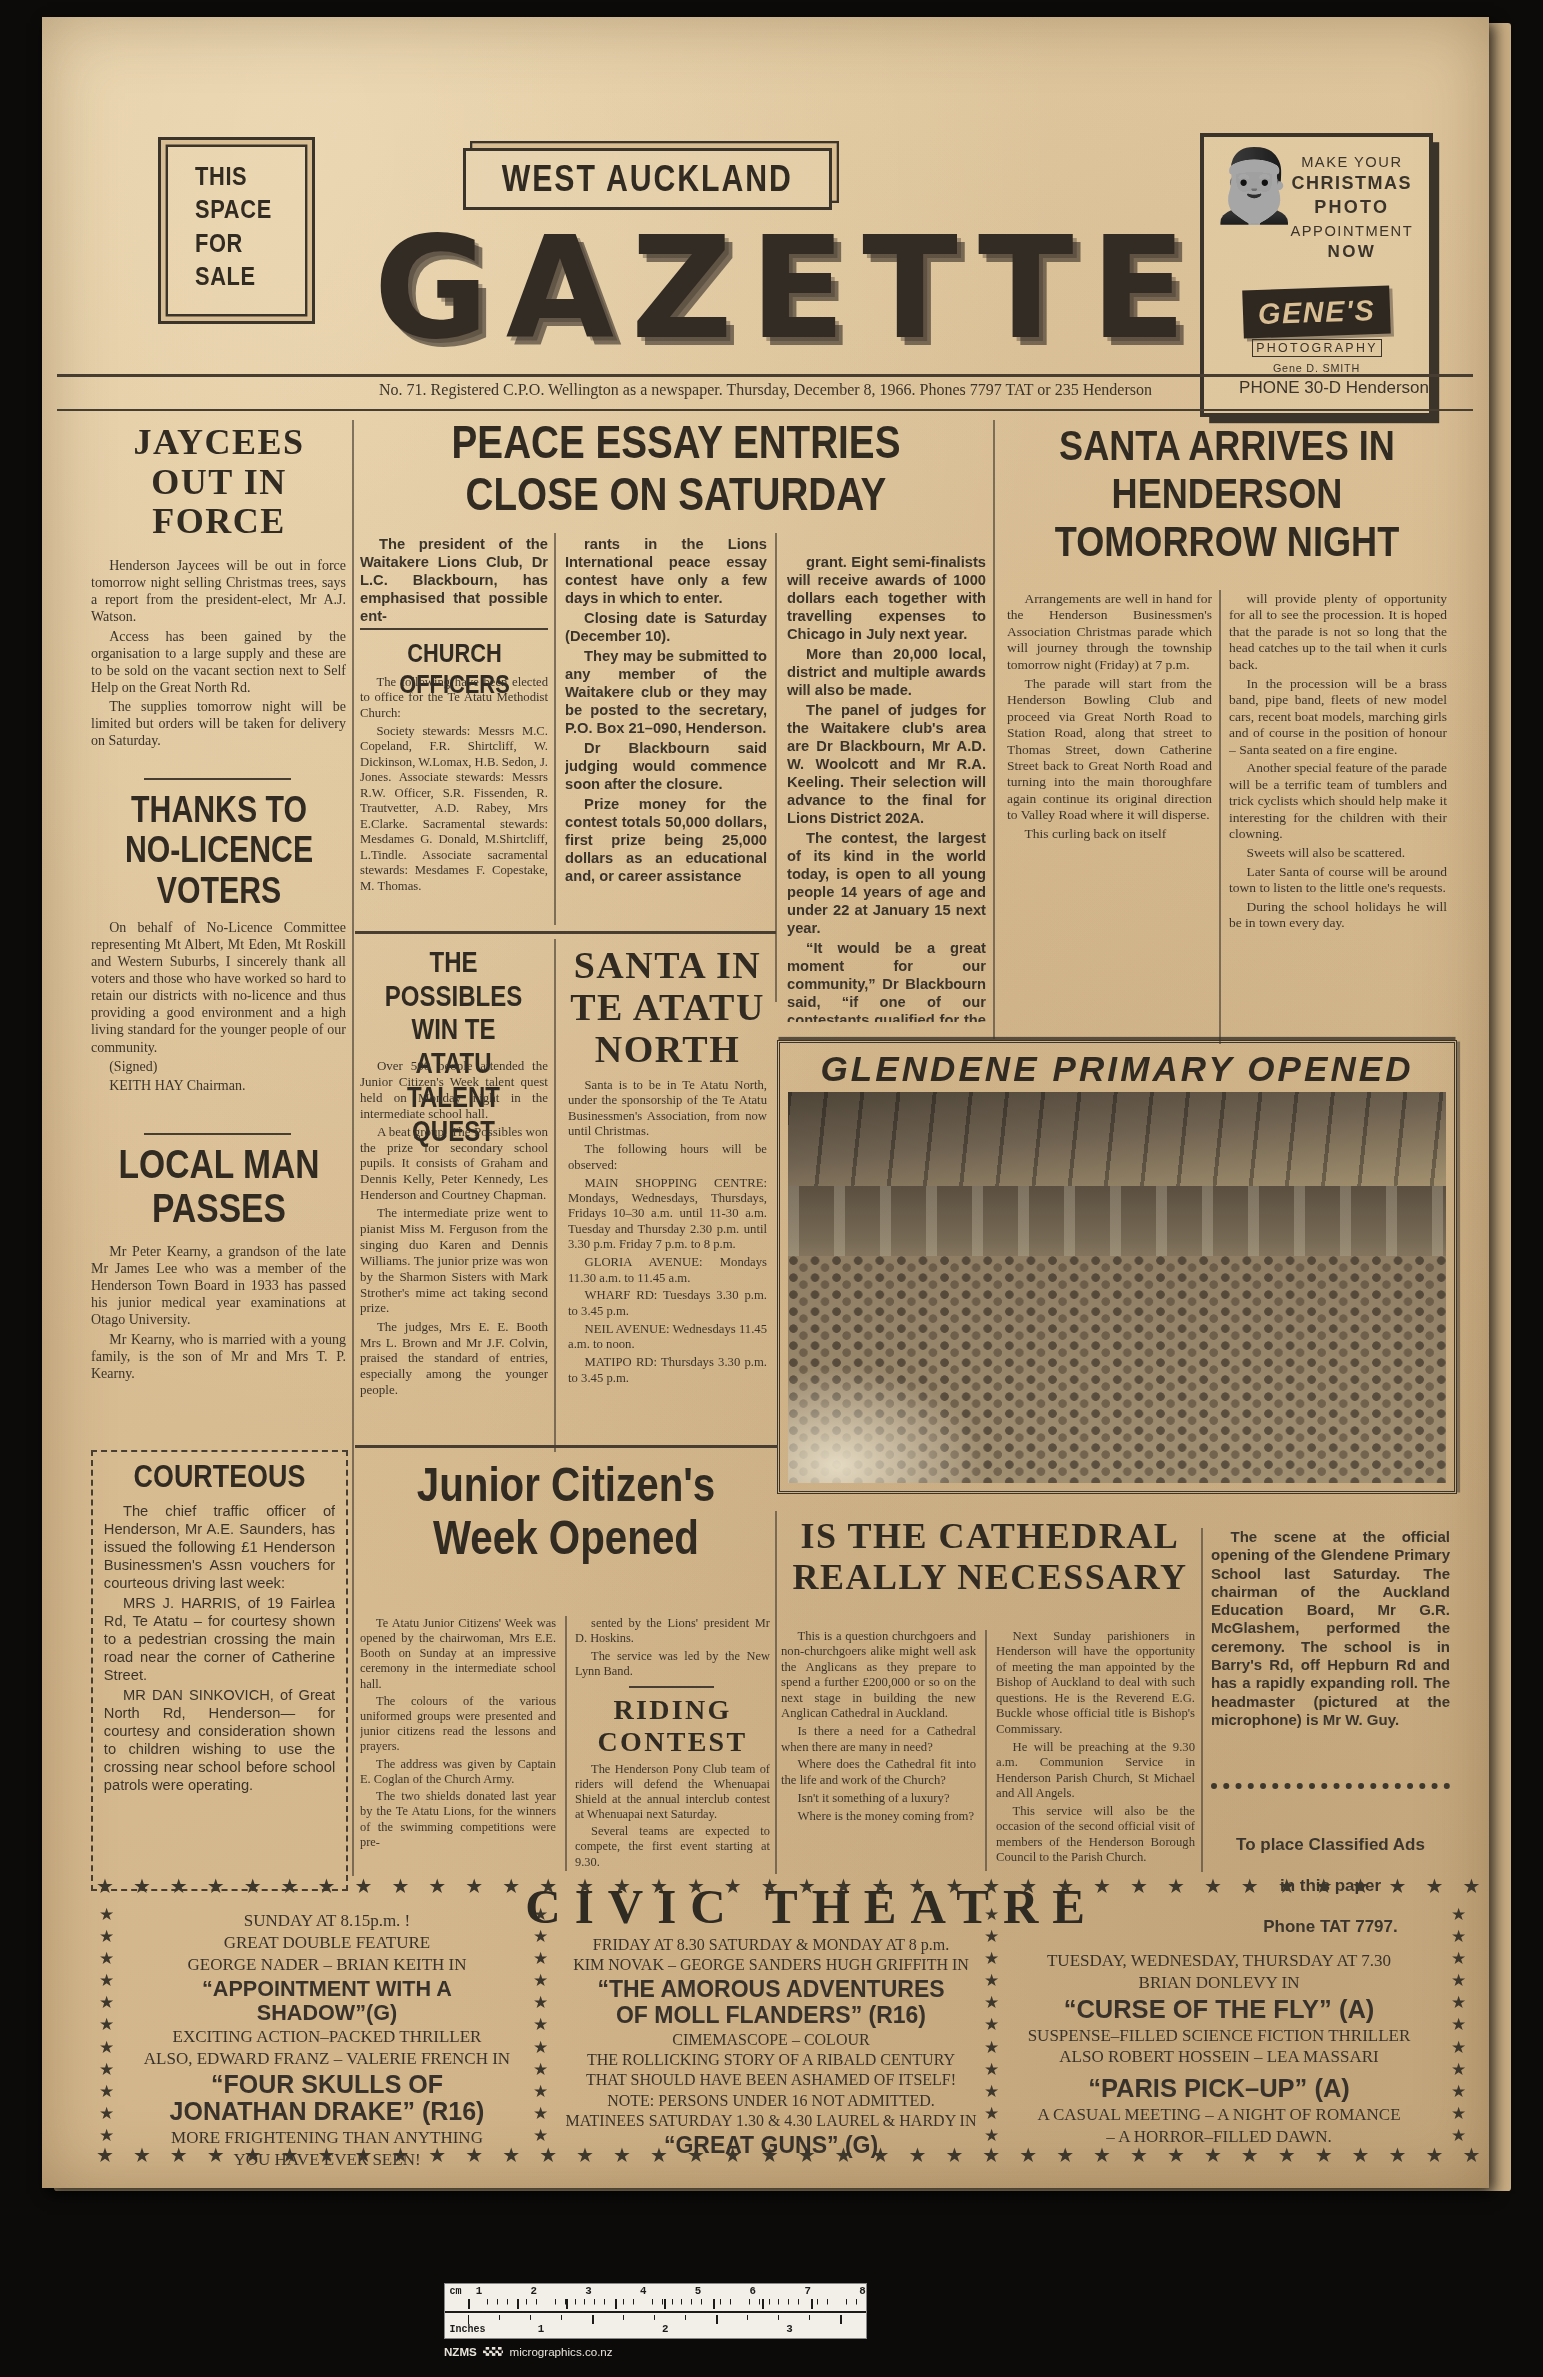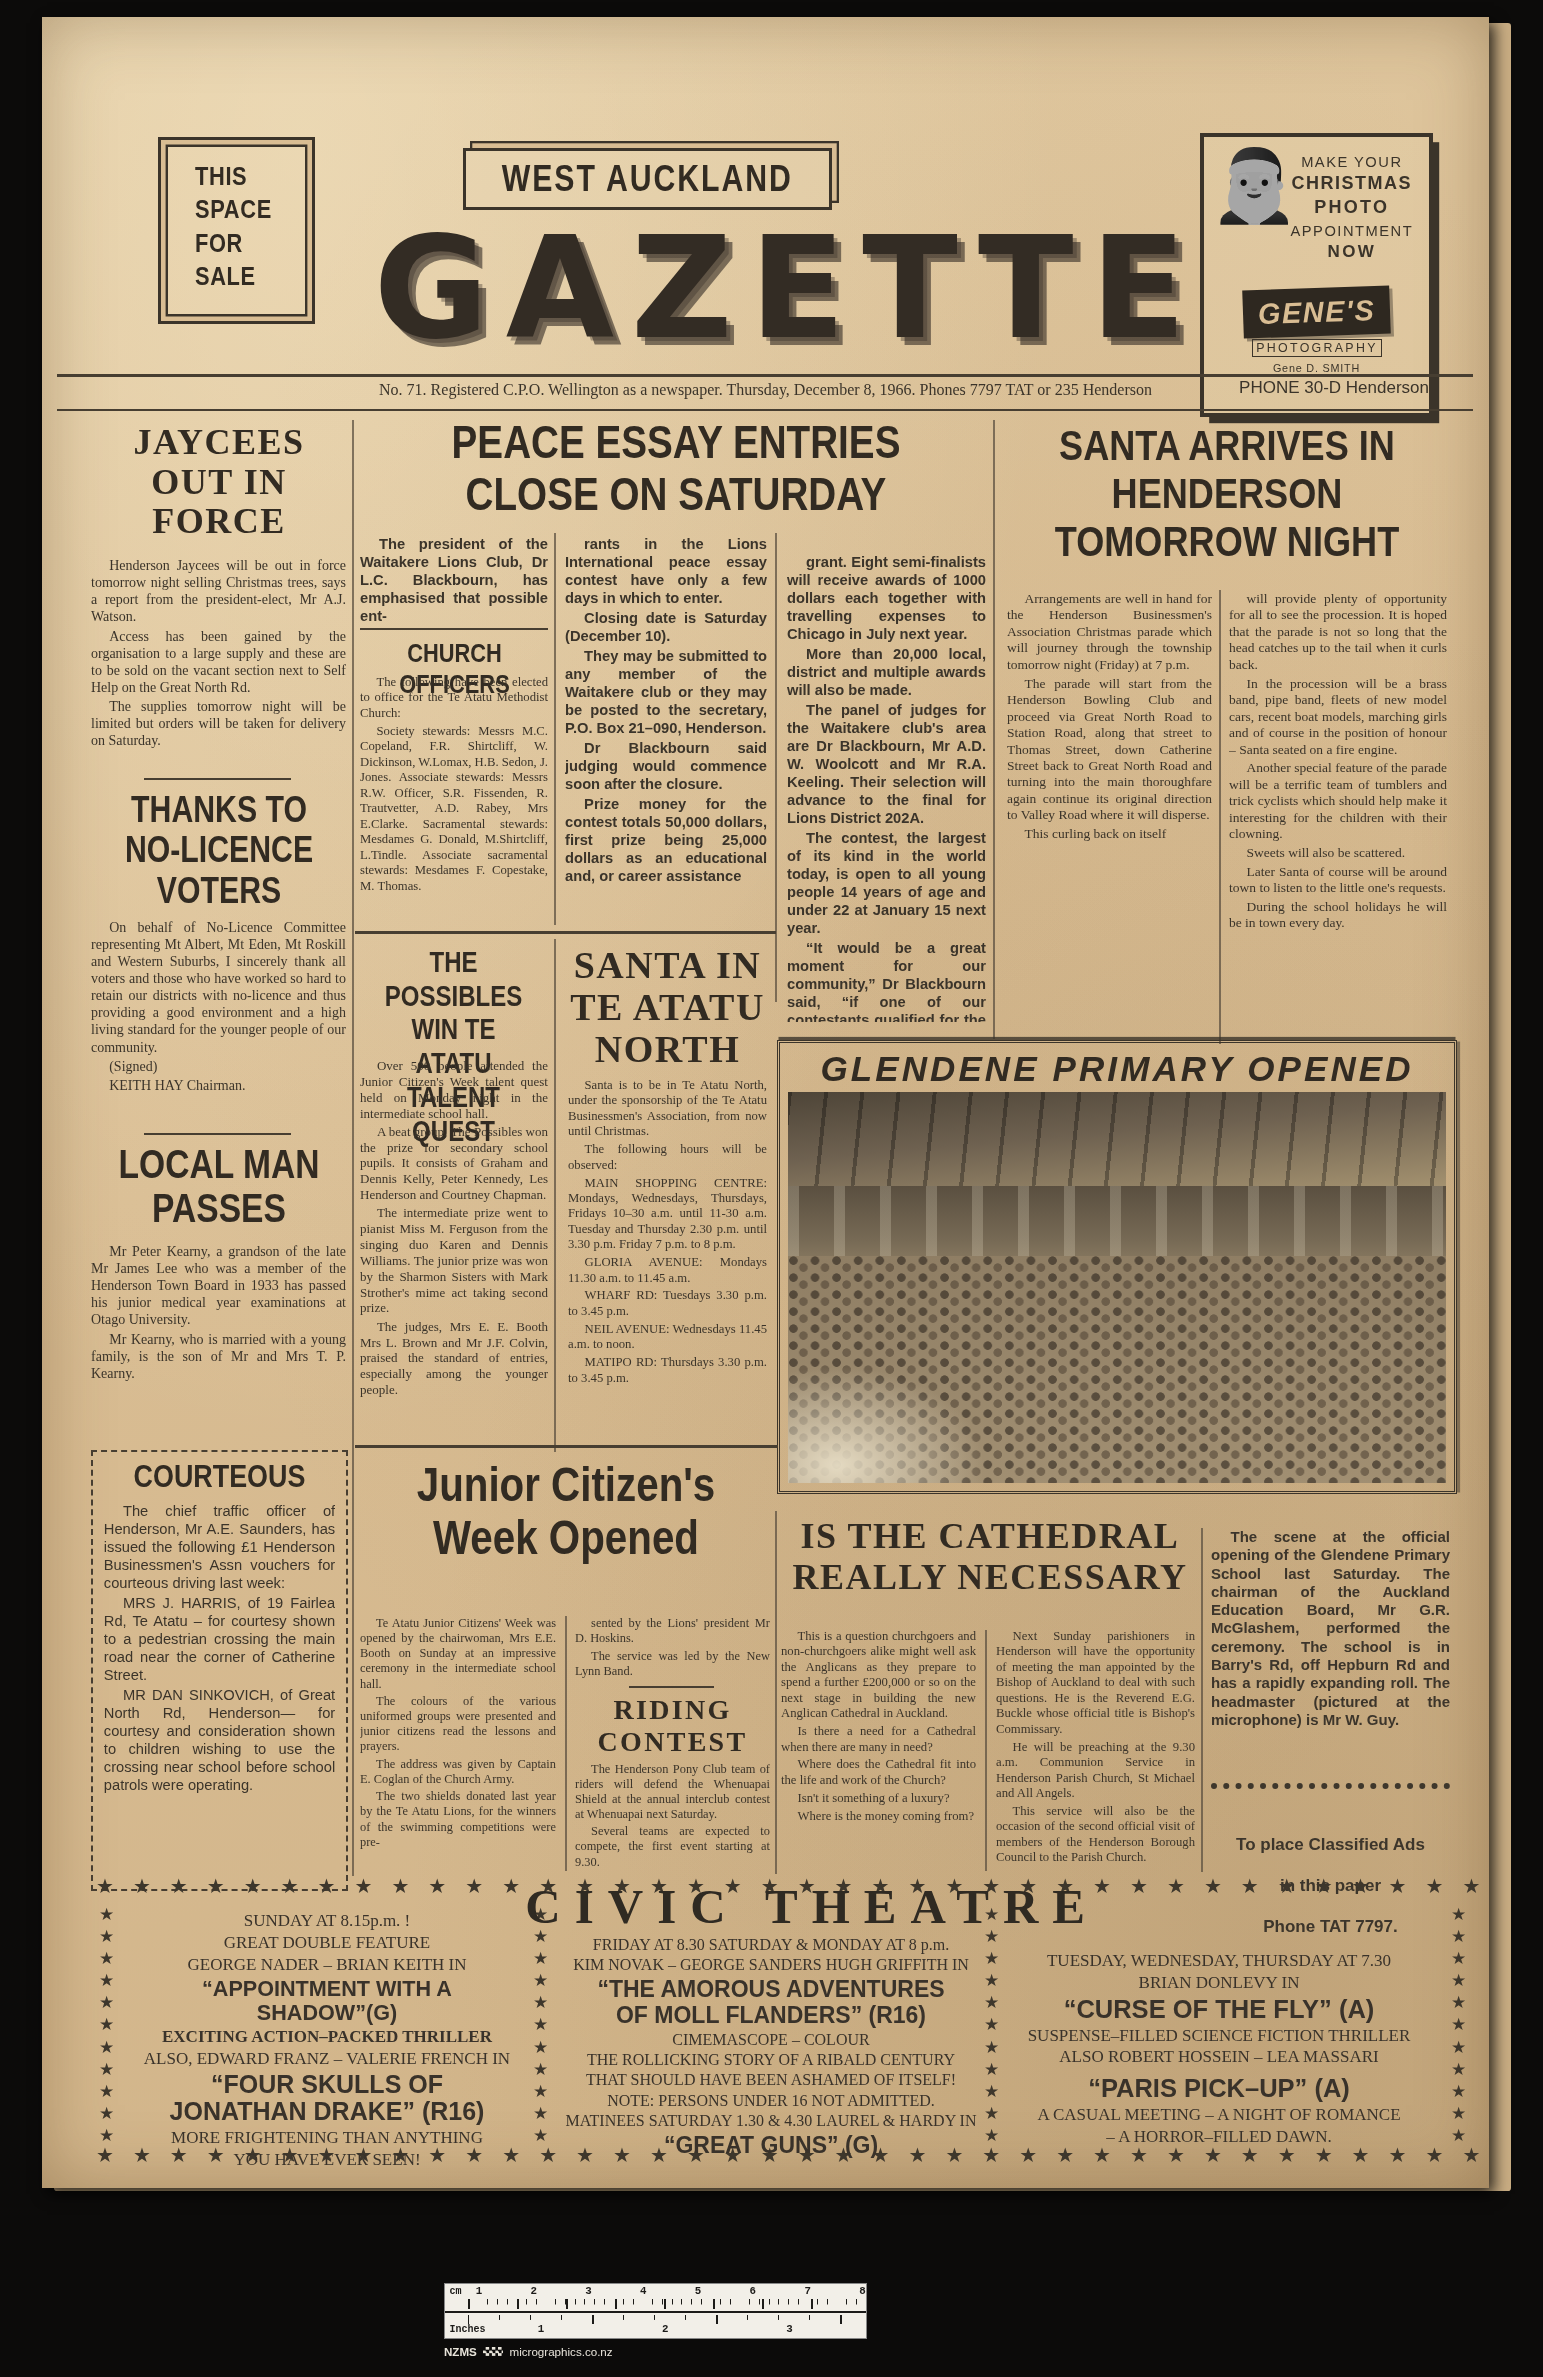--- a/index.html
+++ b/index.html
@@ -322,21 +322,21 @@
       <div class="stars-v" style="left:888px;top:28px;height:238px;">★ ★ ★ ★ ★ ★ ★ ★ ★ ★ ★ </div>
       <div class="stars-v" style="left:1355px;top:28px;height:238px;">★ ★ ★ ★ ★ ★ ★ ★ ★ ★ ★ </div>
 
       <div class="abs serif" style="left:401px;top:1.5px;width:602px;text-align:right;font-weight:bold;font-size:49px;letter-spacing:14px;color:#2f2a22;">CIVIC THEATRE</div>
 
       <div class="abs serif" style="left:34px;top:34px;width:394px;color:#39322a;">
         <p class="civ-line" style="font-size:17px;">SUNDAY AT 8.15p.m. !</p>
         <p class="civ-line" style="font-size:17px;">GREAT DOUBLE FEATURE</p>
         <p class="civ-line" style="font-size:17px;">GEORGE NADER – BRIAN KEITH IN</p>
         <div class="civ-big" style="font-size:21.6px;">“APPOINTMENT WITH A SHADOW”(G)</div>
-        <p class="civ-line" style="font-size:17px;font-weight:bold;">EXCITING ACTION–PACKED THRILLER</p>
+        <p class="civ-line" style="font-size:17px;">EXCITING ACTION–PACKED THRILLER</p>
         <p class="civ-line" style="font-size:17px;">ALSO, EDWARD FRANZ – VALERIE FRENCH IN</p>
         <div class="civ-big" style="font-size:25px;">
             <p>“FOUR SKULLS OF</p>
             <p>JONATHAN DRAKE” (R16)</p>
           </div>
         <p class="civ-line" style="font-size:17px;">MORE FRIGHTENING THAN ANYTHING</p>
         <p class="civ-line" style="font-size:17px;">YOU HAVE EVER SEEN!</p>
       </div>
 
       <div class="abs serif" style="left:468px;top:59px;width:414px;color:#39322a;">

